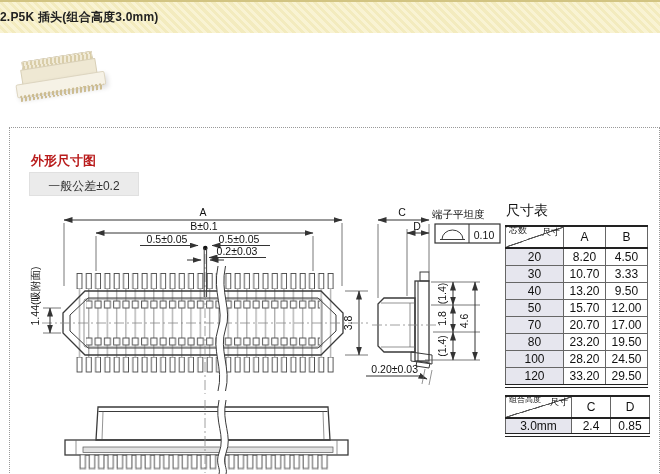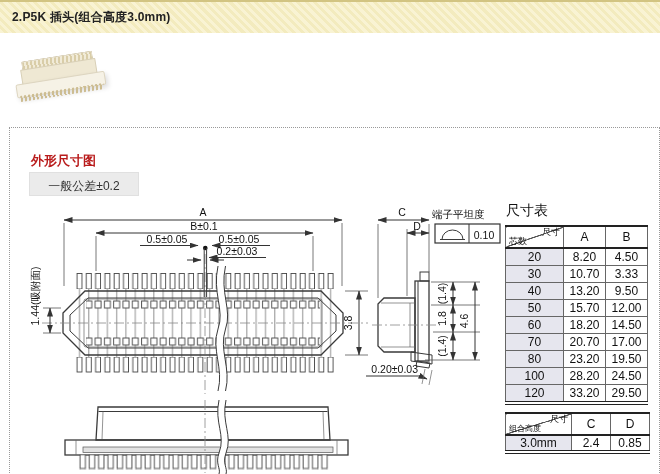--- a/index.html
+++ b/index.html
@@ -8,21 +8,21 @@
     font-family:"Liberation Sans","DejaVu Sans",sans-serif;color:#222;
     position:relative;
   }
   
   .sec-header{
     position:absolute;left:0;top:0;width:660px;height:31px;
     background:repeating-linear-gradient(45deg,#f9f3d3 0px,#f9f3d3 3px,#f3ebbe 3px,#f3ebbe 6px);
     border-top:2px solid #d2c482;
     display:flex;align-items:center;
   }
-  .sec-header .t{font-size:12px;font-weight:bold;color:#222;padding-left:12px;letter-spacing:0.2px;}
+  .sec-header .t{font-size:12px;font-weight:bold;color:#222;padding-left:0;letter-spacing:0.2px;}
   
   .product{position:absolute;left:8px;top:48px;width:100px;height:66px;}
   .pp-rot{position:absolute;left:4px;top:4px;width:92px;height:54px;transform:rotate(-9deg);transform-origin:50% 50%;}
   .pp-teeth{position:absolute;left:12px;top:4px;width:70px;height:8px;
     background:repeating-linear-gradient(90deg,#d9cda8 0 2px,#f1ebd8 2px 4px);
     border:1px solid #d8cfb6;border-bottom:none;border-radius:2px 2px 0 0;}
   .pp-body{position:absolute;left:10px;top:12px;width:74px;height:14px;background:#efe8d3;
     border:1px solid #d8cfb6;border-radius:1px;}
   .pp-base{position:absolute;left:3px;top:26px;width:88px;height:12px;background:#f6f2e6;
     border:1px solid #ddd5c0;border-radius:2px;box-shadow:2px 3px 5px rgba(0,0,0,0.13);}
@@ -58,21 +58,21 @@
   table.main td.c1{background:#e6e6ee;margin-top:16px;}
   table.main td,table.main th{height:16px;}
   table.main col.w1{width:58px;} table.main col.w2{width:42px;} table.main col.w3{width:42px;}
   table.combo{margin-top:7px;}
   table.combo td.c1{background:#e6e6ee;}
   table.combo td,table.combo th{height:14px;}
   table.combo col.w1{width:66px;} table.combo col.w2{width:39px;} table.combo col.w3{width:39px;}
   td.diag{position:relative;background:
     linear-gradient(to bottom right,#fff calc(50% - 0.6px),#555 calc(50% - 0.6px),#555 calc(50% + 0.6px),#fff calc(50% + 0.6px));}
   td.diag .dt{position:absolute;top:0px;right:3px;font-size:9px;line-height:10px;}
-  td.diag .db{position:absolute;bottom:0px;left:3px;font-size:9px;line-height:10px;font-family:Liberation Mono, monospace;}
+  td.diag .db{position:absolute;bottom:12px;left:3px;font-size:9px;line-height:10px;}
   td.diag.small .db{font-size:8px;}
 </style>
 </head>
 <body>
 
 <div class="sec-header">
   <span class="t">2.P5K 插头(组合高度3.0mm)</span>
 </div>
 
 <div class="product">
@@ -278,25 +278,20 @@
           <td class="c1">40</td>
           <td>13.20</td>
           <td>9.50</td>
         </tr>
     <tr>
           <td class="c1">50</td>
           <td>15.70</td>
           <td>12.00</td>
         </tr>
     <tr>
-          <td class="c1">60</td>
-          <td>18.20</td>
-          <td>14.50</td>
-        </tr>
-    <tr>
           <td class="c1">70</td>
           <td>20.70</td>
           <td>17.00</td>
         </tr>
     <tr>
           <td class="c1">80</td>
           <td>23.20</td>
           <td>19.50</td>
         </tr>
     <tr>

